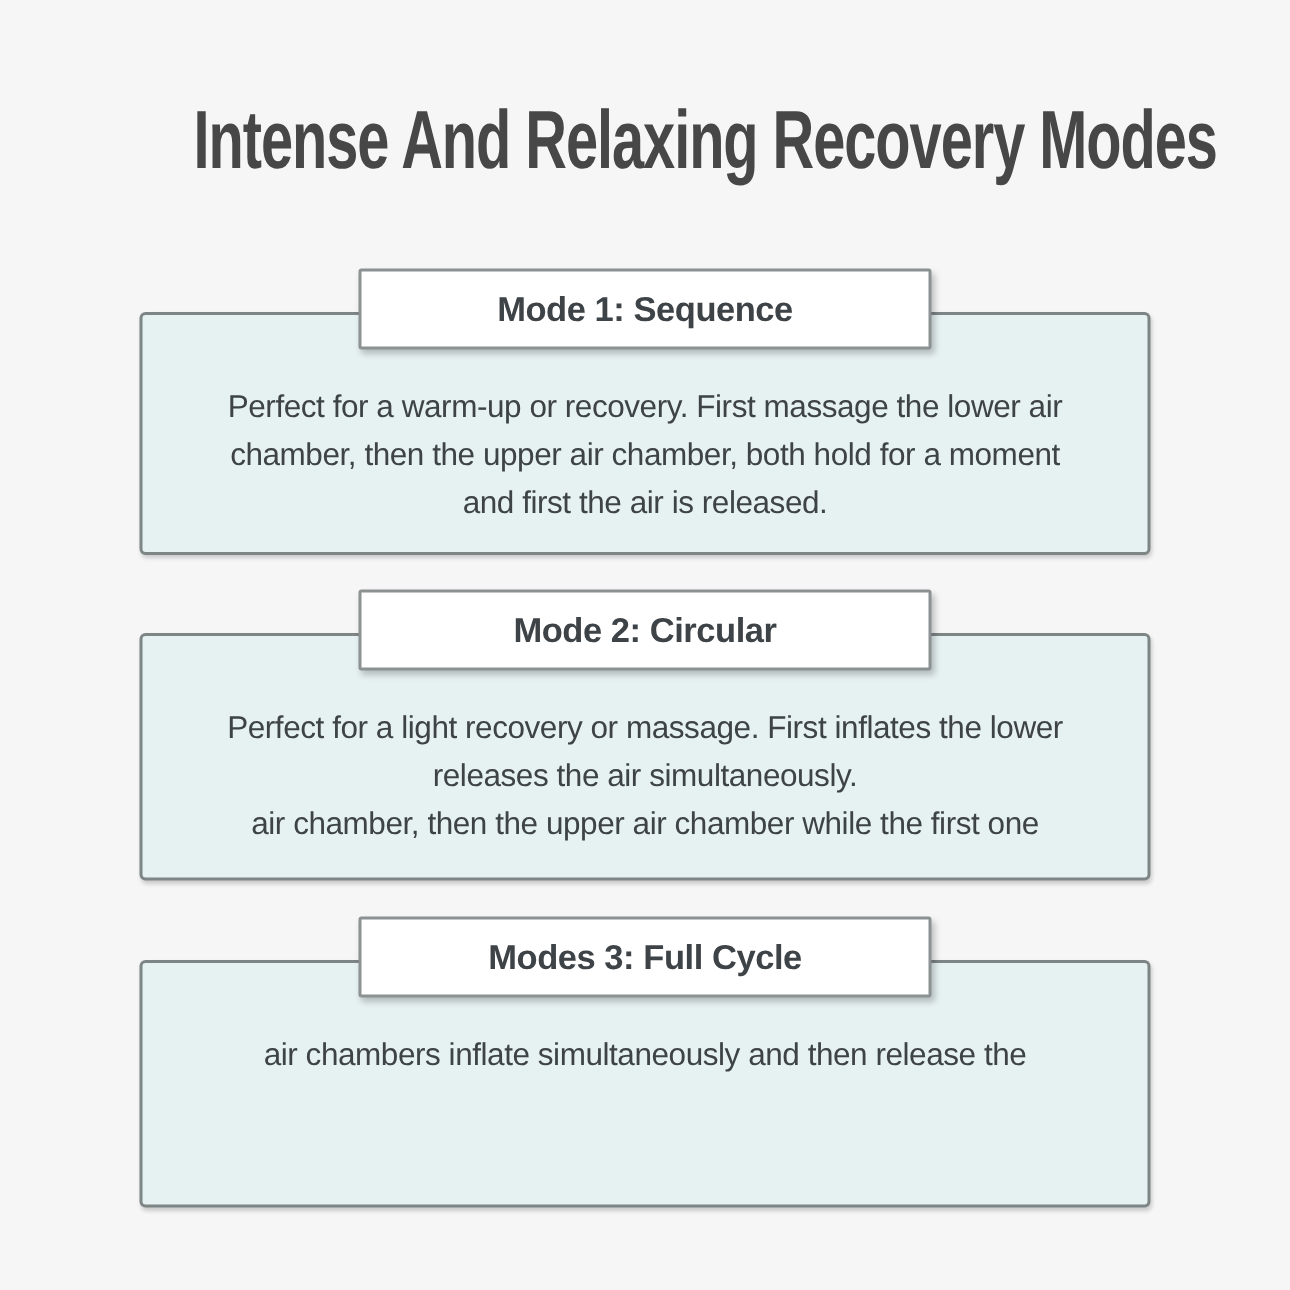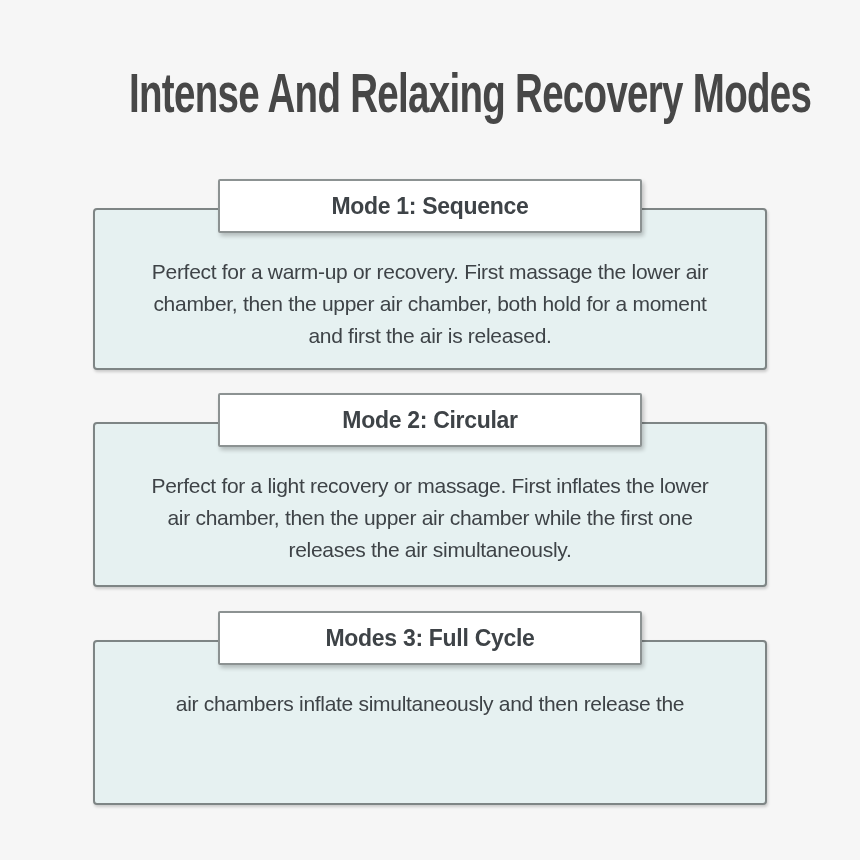--- a/index.html
+++ b/index.html
@@ -52,21 +52,21 @@
     border-radius: 4px;
     box-shadow: 1px 2px 3px rgba(0,0,0,0.18);
     padding: 46px 18px 18px 18px;
     text-align: center;
   }
   .badge {
     position: absolute;
     top: -29px;
     left: 50%;
     transform: translateX(-50%);
-    width: 424px;
+    width: 382px;
     height: 54px;
     background: var(--label-background);
     border: 2px solid var(--label-border);
     border-radius: 2px;
     box-shadow: 2px 3px 4px rgba(0,0,0,0.22);
     display: flex;
     align-items: center;
     justify-content: center;
     z-index: 2;
   }
@@ -98,22 +98,22 @@
       <div class="line">and first the air is released.</div>
     </div>
     <div class="badge">
       <span class="badge-text">Mode 1: Sequence</span>
     </div>
   </section>
 
   <section class="mode mode-2">
     <div class="card">
       <div class="line">Perfect for a light recovery or massage. First inflates the lower</div>
+      <div class="line">releases the air simultaneously.</div>
       <div class="line">air chamber, then the upper air chamber while the first one</div>
-      <div class="line">releases the air simultaneously.</div>
     </div>
     <div class="badge">
       <span class="badge-text">Mode 2: Circular</span>
     </div>
   </section>
 
   <section class="mode mode-3">
     <div class="card">
       <div class="line">air chambers inflate simultaneously and then release the</div>
     </div>

